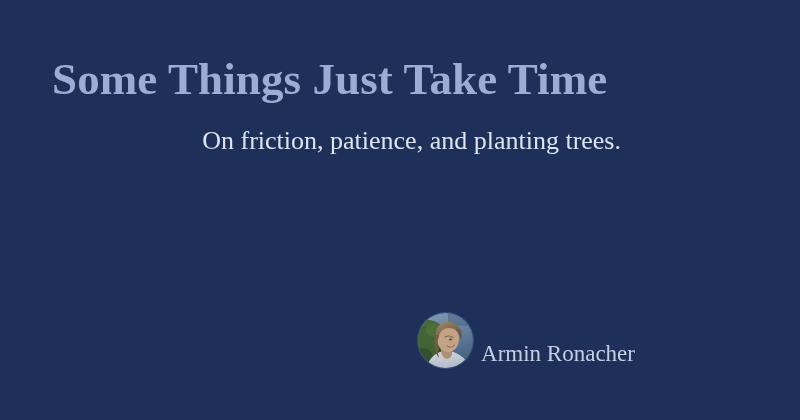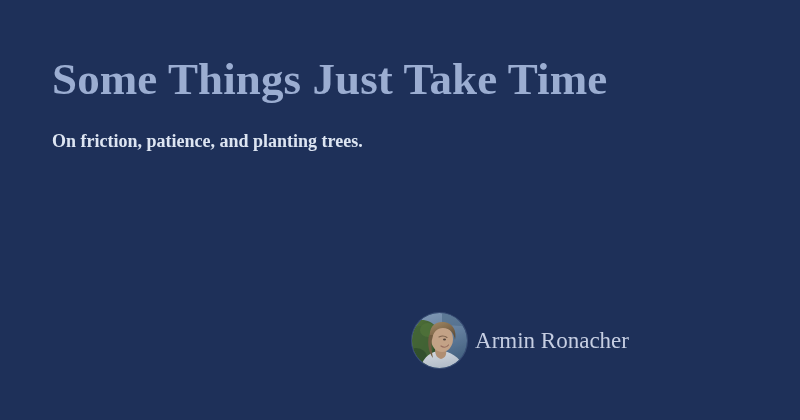--- a/index.html
+++ b/index.html
@@ -39,34 +39,35 @@
     line-height: 54px;
     letter-spacing: 0.1px;
     color: #9badd1;
     white-space: nowrap;
   }
 
   #post-subtitle {
     margin: 0;
     padding-top: 18px;
     font-family: "Liberation Serif", "DejaVu Serif", serif;
-    font-weight: 700;
-    font-size: 18px;
+    font-weight: 400;
+    font-size: 26px;
     line-height: 34px;
     color: #dde5f2;
     white-space: nowrap;
+    text-align: right;
   }
 
   
   #byline {
     position: absolute;
-    right: 32px;
+    right: 26px;
     bottom: 52px;
     display: flex;
-    align-items: center;
+    align-items: flex-end;
     gap: 8px;
   }
 
   #avatar {
     width: 55px;
     height: 55px;
     border-radius: 50%;
     overflow: hidden;
     flex: 0 0 auto;
     position: relative;

